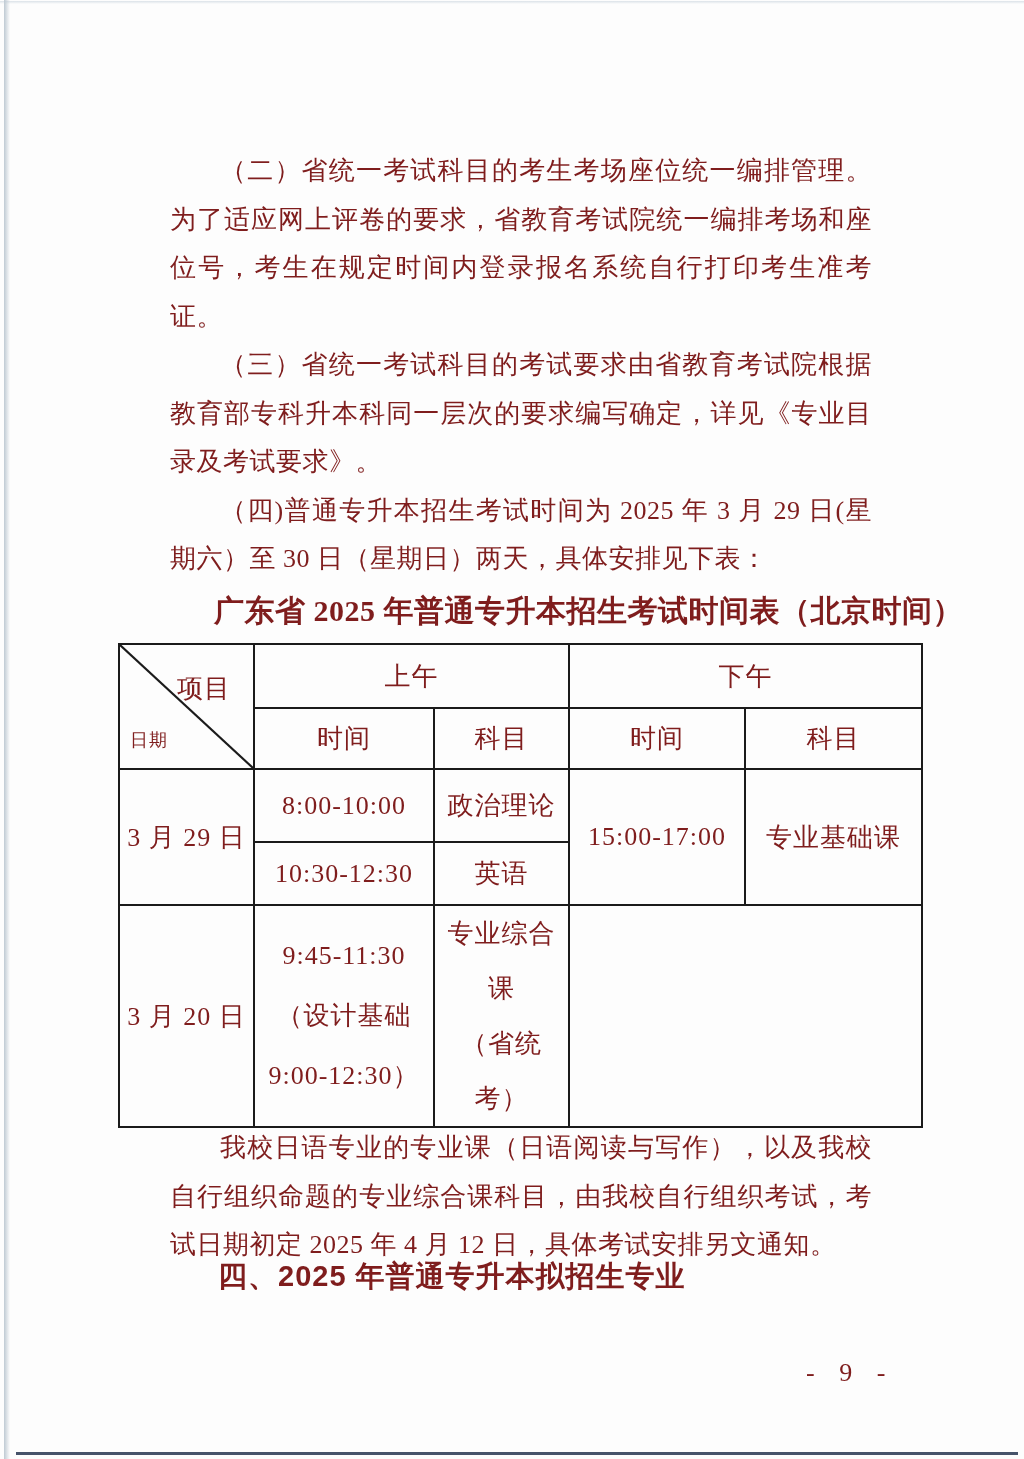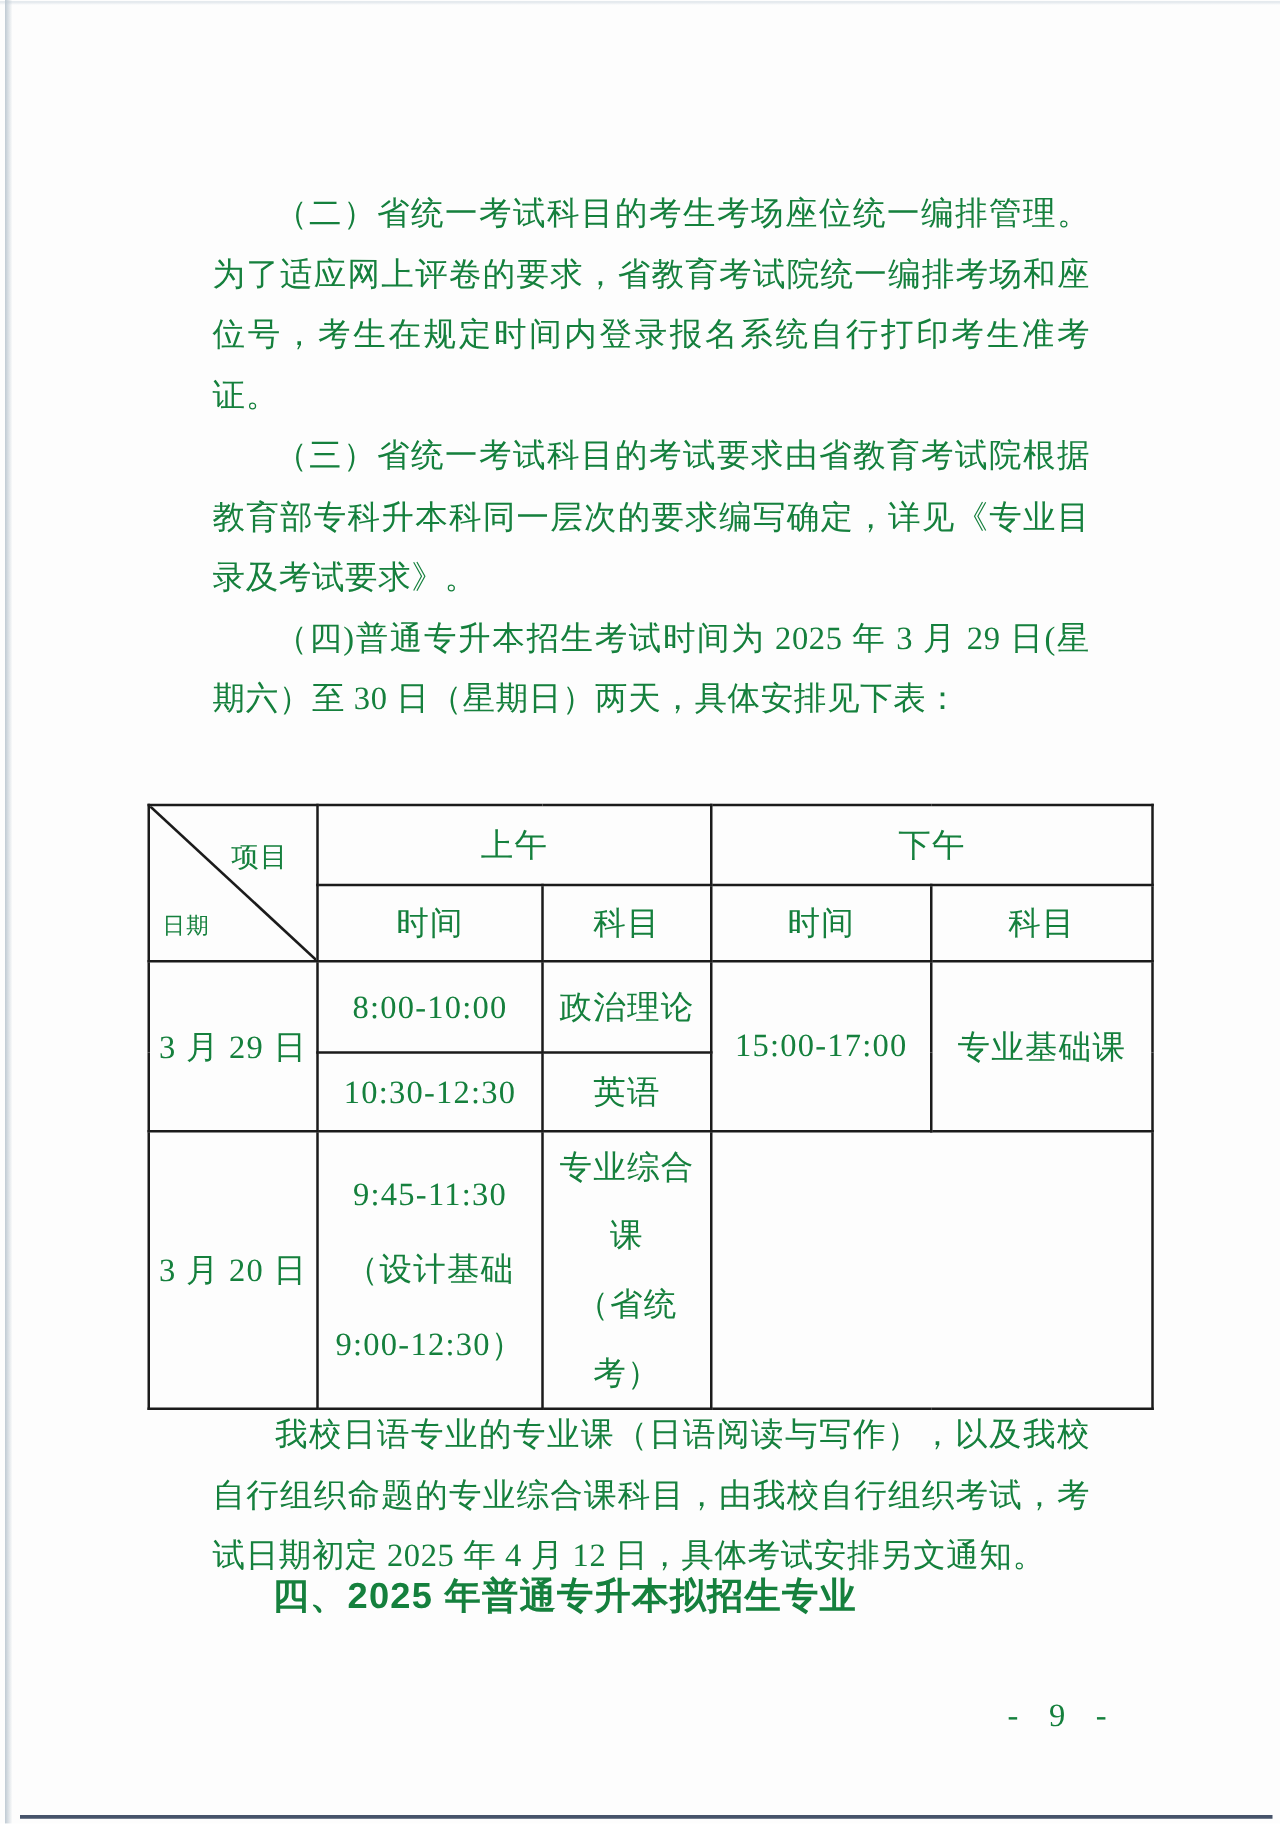--- a/index.html
+++ b/index.html
@@ -1,18 +1,18 @@
 <!DOCTYPE html>
 <html><head>
 <meta charset="utf-8">
 <style>
   html,body{margin:0;padding:0;background:#ffffff;}
   .page{
     position:relative;width:1024px;height:1459px;overflow:hidden;
-    background:#fdfdfd;color:#15803d;
+    background:#fdfdfd;color:#7f1d1d;
     font-family:"Liberation Serif","DejaVu Serif",serif;
   }
   
   .edge-top{position:absolute;left:0;top:1px;width:100%;height:3px;
     background:linear-gradient(to bottom,#dbe2e8,rgba(255,255,255,0));}
   .edge-left{position:absolute;left:4px;top:0;width:6px;height:100%;
     background:linear-gradient(to right,#bfcad3,rgba(255,255,255,0));}
   .edge-bottom{position:absolute;left:16px;top:1452px;width:1002px;height:3px;
     background:#46536a;}
   
@@ -36,21 +36,21 @@
   table.exam{border-collapse:collapse;table-layout:fixed;width:803px;font-size:26px;}
   table.exam th,table.exam td{
     border:2px solid #1b1b1b;text-align:center;vertical-align:middle;
     font-weight:normal;padding:0;letter-spacing:1px;
   }
   tr.r0{height:64px;} tr.r1{height:61px;} tr.r2{height:73px;}
   tr.r3{height:63px;} tr.r4{height:189px;}
   .c-diag{position:relative;padding:0;}
   .c-diag svg{position:absolute;left:0;top:0;width:100%;height:100%;}
   .c-diag line{stroke:#1b1b1b;stroke-width:2.2;}
-  .diag-top{position:absolute;top:26px;right:22px;font-size:22px;}
+  .diag-top{position:absolute;top:26px;right:22px;font-size:26px;}
   .diag-bottom{position:absolute;bottom:16px;left:10px;font-size:18px;}
   .ml{line-height:60px;}
   .ml2{line-height:55px;}
   
   .sec4{
     position:absolute;left:218px;top:1257px;font-size:29px;font-weight:bold;
     font-family:"Liberation Sans","DejaVu Sans",sans-serif;letter-spacing:1px;
     white-space:nowrap;
   }
   
@@ -73,20 +73,21 @@
     <div class="line line--end">证。</div>
 
     <div class="line line--start">（三）省统一考试科目的考试要求由省教育考试院根据</div>
     <div class="line">教育部专科升本科同一层次的要求编写确定，详见《专业目</div>
     <div class="line line--end">录及考试要求》。</div>
 
     <div class="line line--start">（四)普通专升本招生考试时间为 2025 年 3 月 29 日(星</div>
     <div class="line line--end">期六）至 30 日（星期日）两天，具体安排见下表：</div>
   </div>
 
+  <div class="table-title">广东省 2025 年普通专升本招生考试时间表（北京时间）</div>
 
   <div class="table-wrap">
     <table class="exam">
       <colgroup>
         <col style="width:135px">
           <col style="width:180px">
           <col style="width:135px">
         <col style="width:176px">
           <col style="width:177px">
       </colgroup>

